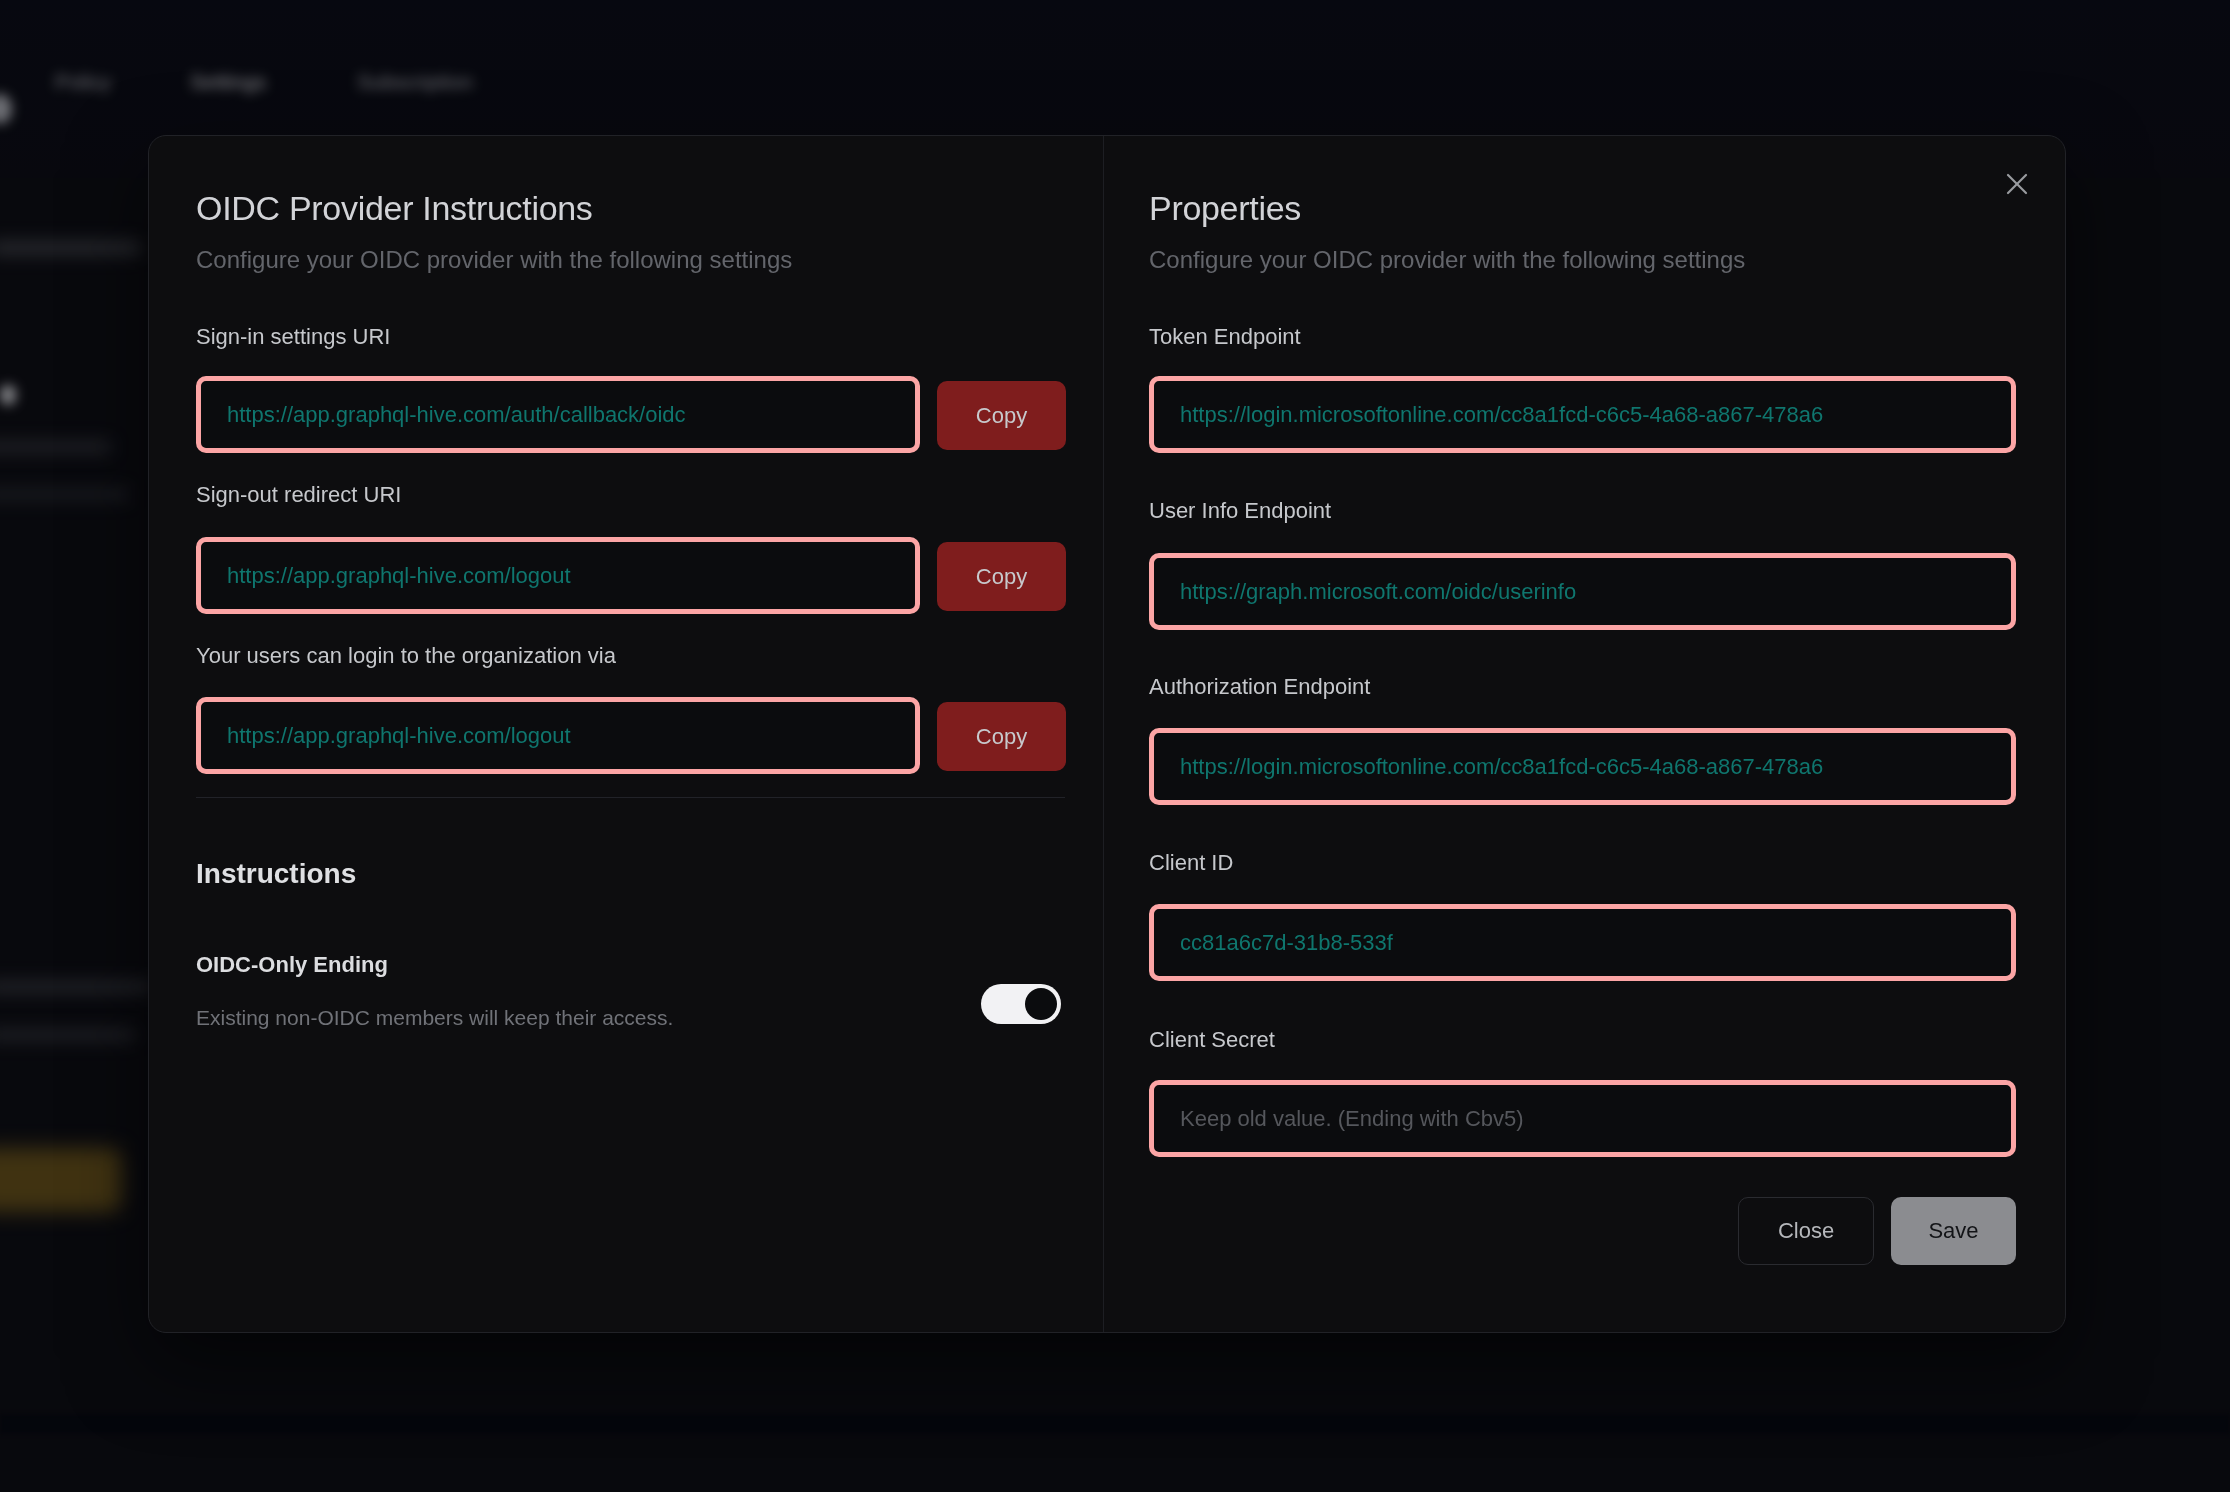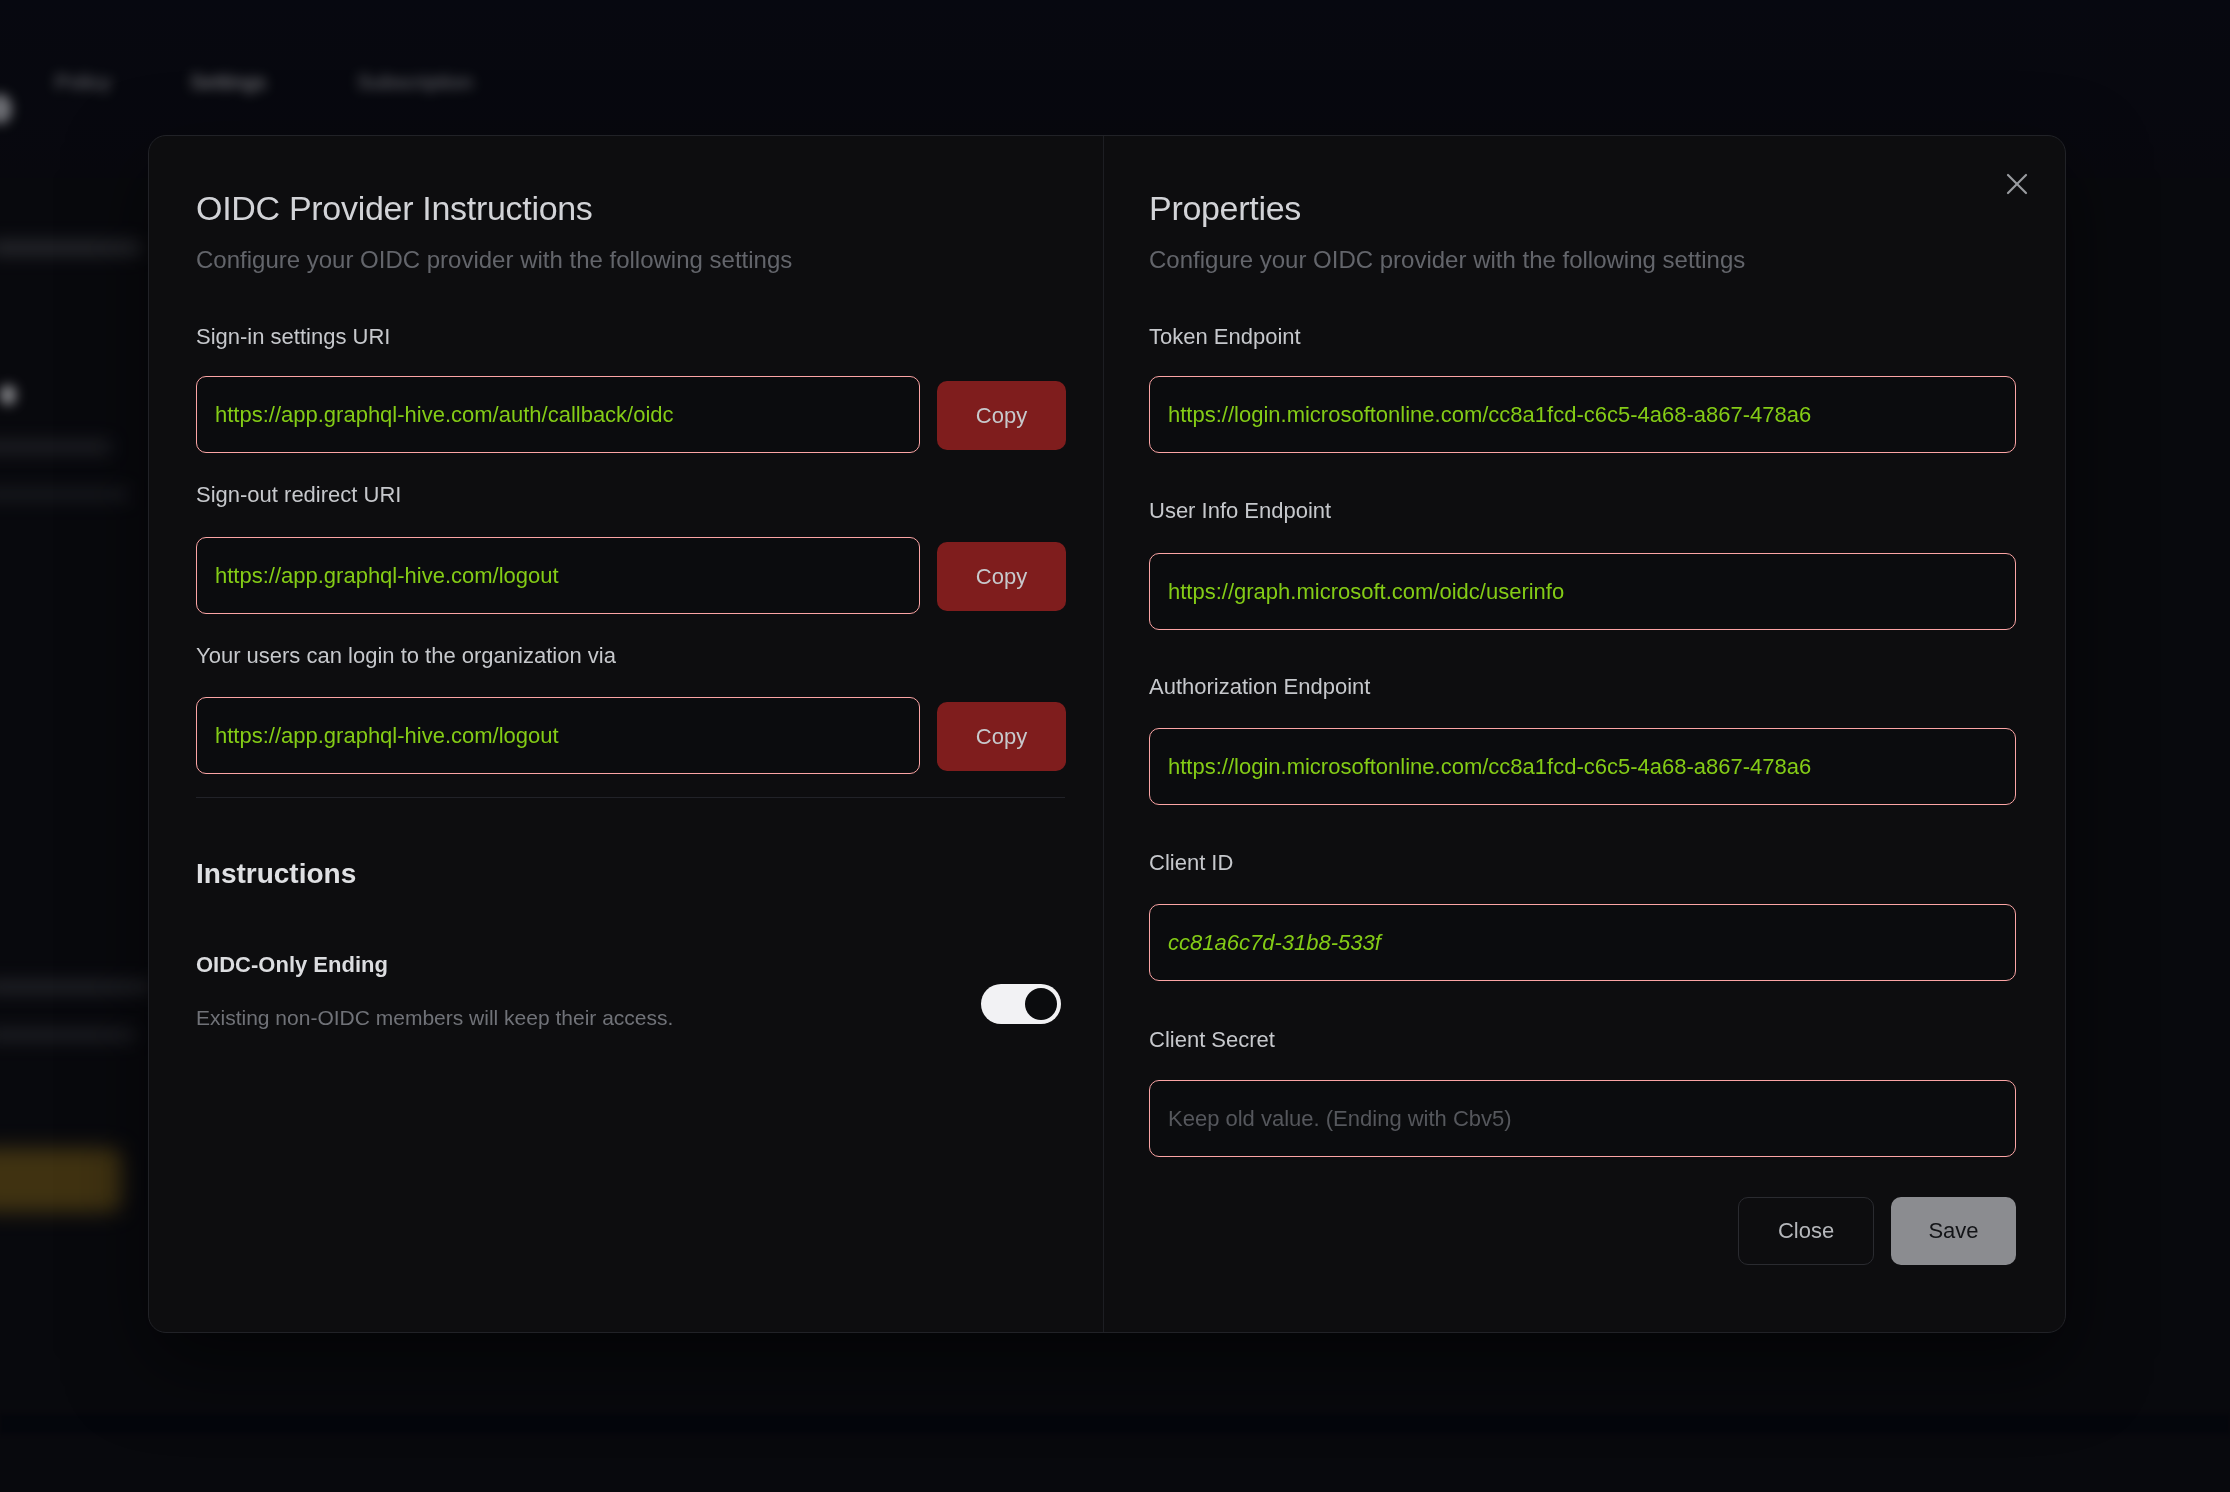--- a/index.html
+++ b/index.html
@@ -24,22 +24,22 @@
          background:#0d0d0f;border:1px solid #212227;border-radius:18px;
          box-shadow:0 30px 80px rgba(0,0,0,0.55);}
   .vdivider{position:absolute;left:954px;top:0;bottom:0;width:1px;background:#1d1e23;}
   .hdivider{position:absolute;left:47px;top:661px;width:869px;height:1px;background:#212228;}
 
   .mtitle{position:absolute;font-size:34px;font-weight:500;color:#d2d3d7;letter-spacing:-0.3px;white-space:nowrap;}
   .msub{position:absolute;font-size:24px;font-weight:400;color:#63656b;white-space:nowrap;}
   .flabel{position:absolute;font-size:22px;font-weight:500;color:#c6c8cc;white-space:nowrap;}
 
   .tbox{position:absolute;box-sizing:border-box;height:77px;background:#0b0c0e;
-        border:1px solid #fca5a5;border-radius:10px;color:#84cc16;font-size:22px;
-        padding:0 18px;outline:none;font-family:"Liberation Sans","DejaVu Sans",sans-serif;}
+        border:5px solid #fca5a5;border-radius:10px;color:#0f766e;font-size:22px;
+        padding:0 26px;outline:none;font-family:"Liberation Sans","DejaVu Sans",sans-serif;}
   .tbox::placeholder{color:#55575c;}
   .tbox.left{left:47px;width:724px;}
   .tbox.right{left:1000px;width:867px;}
 
   .copy{position:absolute;left:788px;width:129px;height:69px;background:#7f1d1d;border:none;
         border-radius:10px;color:#c7c9cc;font-size:22px;font-weight:500;cursor:pointer;
         font-family:"Liberation Sans","DejaVu Sans",sans-serif;}
 
   .sec-title{position:absolute;left:47px;top:722px;font-size:28px;font-weight:700;color:#dfe0e3;}
   .tog-label{position:absolute;left:47px;top:816px;font-size:22px;font-weight:700;color:#dcdde0;}
@@ -113,21 +113,21 @@
     <div class="flabel" style="left:1000px;top:188px">Token Endpoint</div>
     <input class="tbox right" style="top: 240px;" spellcheck="false" value="https://login.microsoftonline.com/cc8a1fcd-c6c5-4a68-a867-478a6">
 
     <div class="flabel" style="left:1000px;top:362px">User Info Endpoint</div>
     <input class="tbox right" style="top: 417px;" spellcheck="false" value="https://graph.microsoft.com/oidc/userinfo">
 
     <div class="flabel" style="left:1000px;top:538px">Authorization Endpoint</div>
     <input class="tbox right" style="top: 592px;" spellcheck="false" value="https://login.microsoftonline.com/cc8a1fcd-c6c5-4a68-a867-478a6">
 
     <div class="flabel" style="left:1000px;top:714px">Client ID</div>
-    <input class="tbox right" style="top: 768px; font-style: italic;" spellcheck="false" value="cc81a6c7d-31b8-533f">
+    <input class="tbox right" style="top: 768px;" spellcheck="false" value="cc81a6c7d-31b8-533f">
 
     <div class="flabel" style="left:1000px;top:891px">Client Secret</div>
     <input class="tbox right" style="top: 944px;" spellcheck="false" placeholder="Keep old value. (Ending with Cbv5)">
 
     <button class="btn btn-close">Close</button>
     <button class="btn btn-save">Save</button>
 
     <button class="close-x">
       <svg width="26" height="26" viewBox="0 0 26 26">
         <line x1="4" y1="4" x2="22" y2="22" stroke="#9a9ca0" stroke-width="2.2" stroke-linecap="round"></line>

